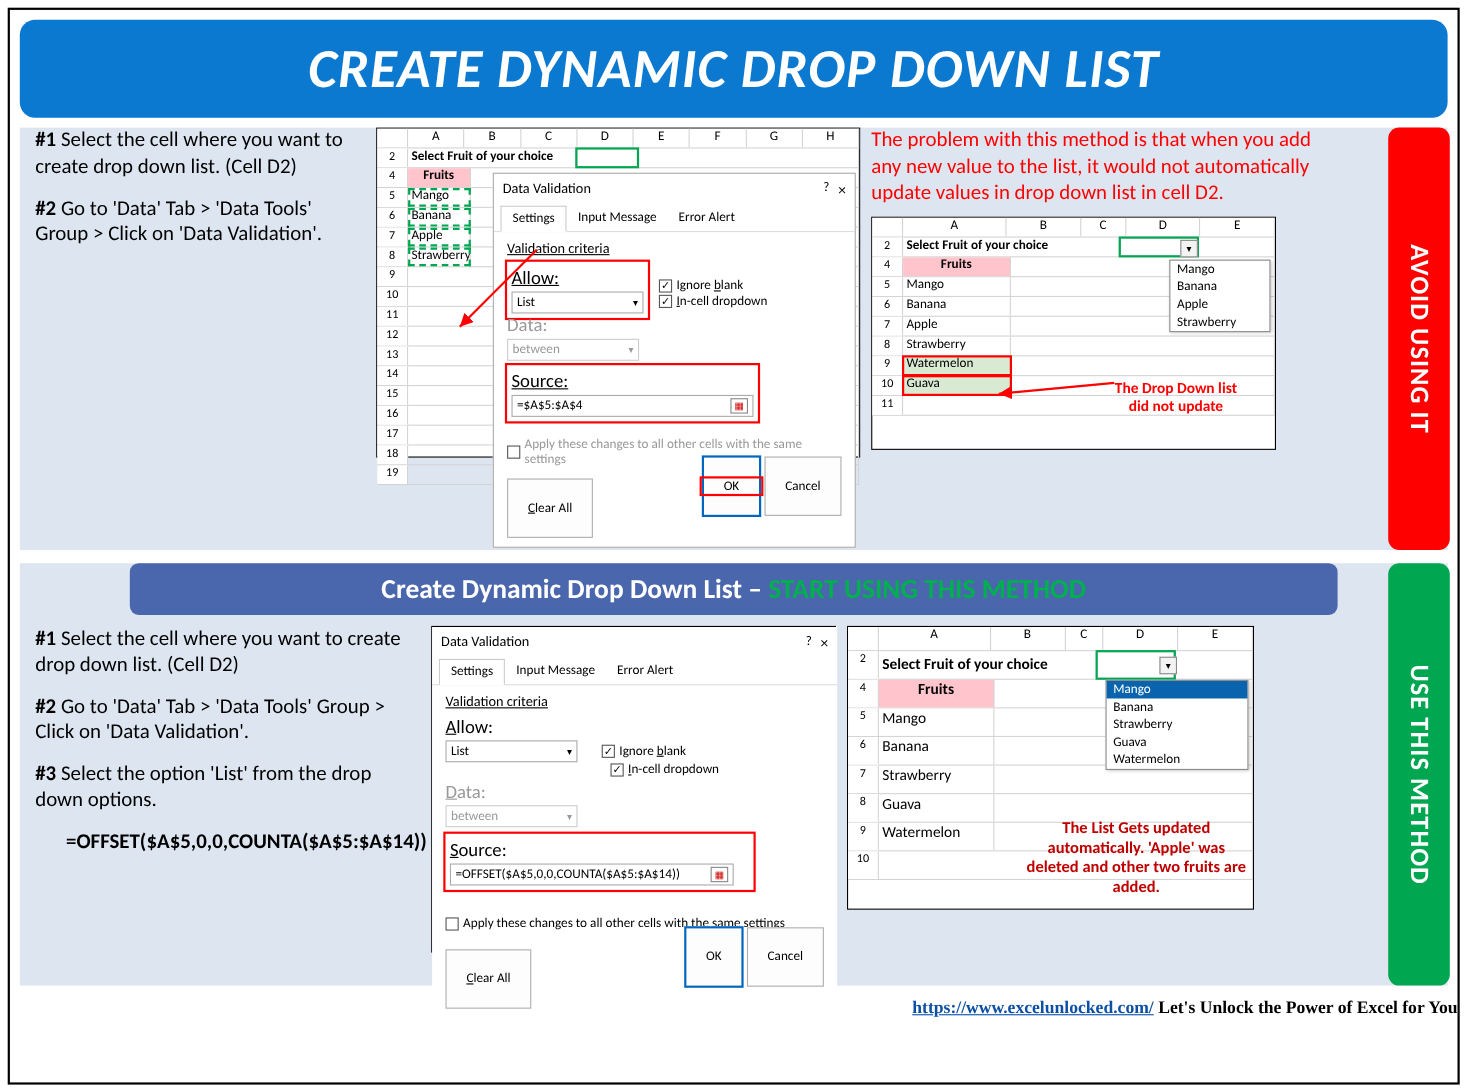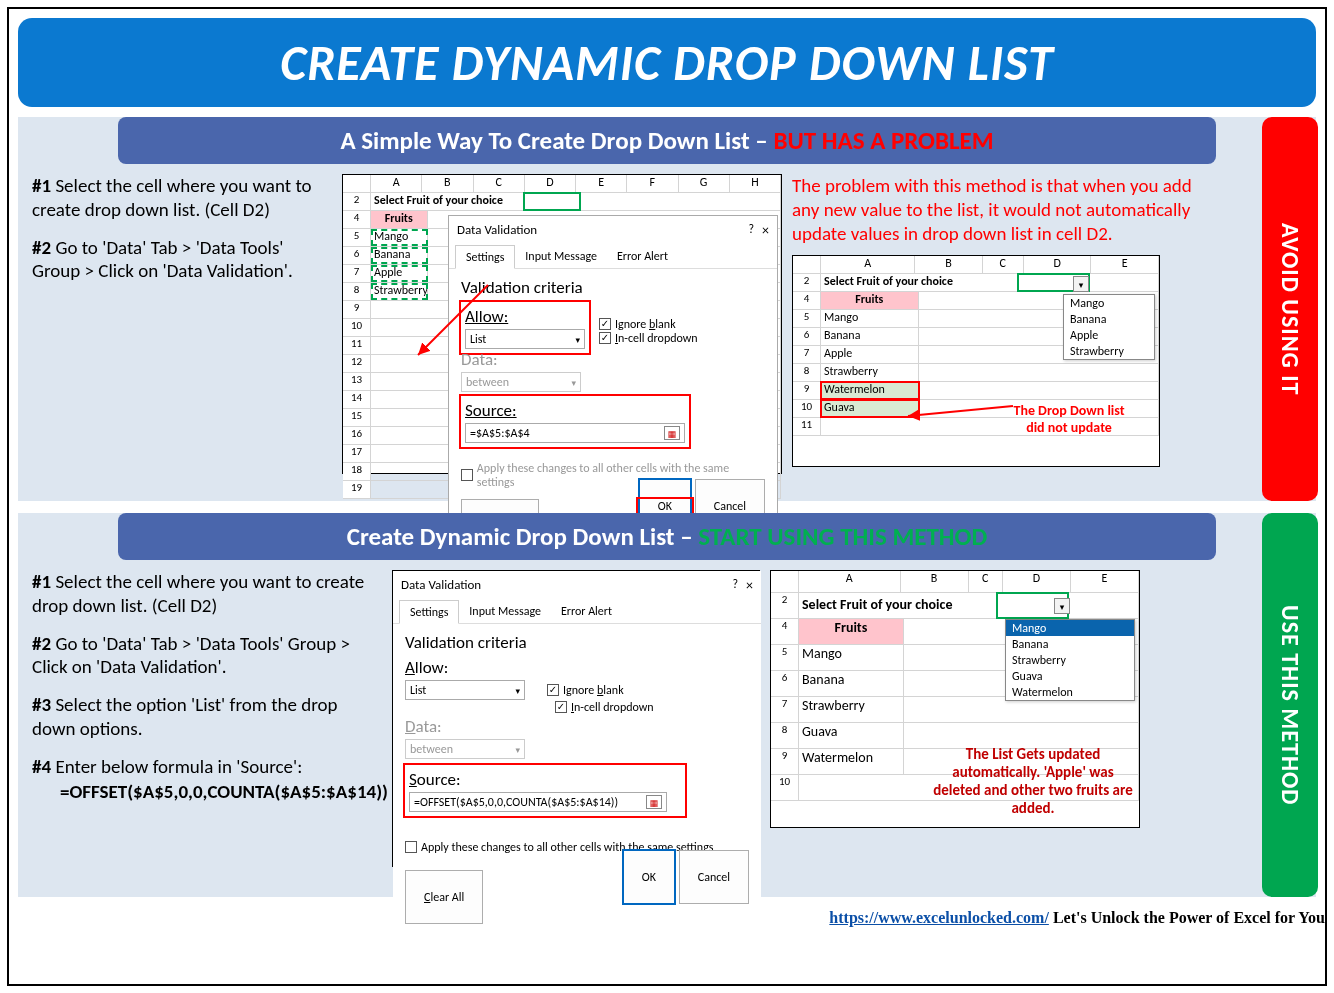--- a/index.html
+++ b/index.html
@@ -49,21 +49,21 @@
   
   .dialog { position: absolute; background: #fff; border: 1px solid #aaa; font-size: 12px; box-shadow: 0 0 0 1px #fff inset; }
   .dlg-title { display: flex; padding: 6px 8px; font-weight: 400; }
   .dlg-title .t { flex: 1; font-size: 13px; }
   .dlg-title .q { margin: 0 8px; }
   .dlg-title .x { font-size: 14px; }
   .dlg-tabs { display: flex; border-bottom: 1px solid #ddd; padding: 0 6px; gap: 0; }
   .dlg-tab { padding: 4px 10px; font-size: 12px; }
   .dlg-tab.sel { border: 1px solid #ccc; border-bottom: 1px solid #fff; margin-bottom: -1px; background: #fff; }
   .dlg-body { padding: 8px 12px; }
-  .fieldset-label { font-size: 17px; margin-bottom: 4px; }
+  .fieldset-label { font-size: 13px; margin-bottom: 4px; text-decoration: underline; }
   .fieldrow { display: flex; align-items: center; gap: 4px; margin: 2px 0; }
   .fieldrow label { width: auto; font-size: 17px; }
   .combo { display: flex; align-items: center; border: 1px solid #aaa; width: 120px; height: 20px; padding: 0 4px; font-size: 12px; justify-content: space-between; }
   .combo.grey { color: #999; border-color: #ccc; }
   .combo .arr { font-size: 9px; }
   .srcbox { border: 1px solid #aaa; width: 220px; height: 20px; padding: 0 4px; font-size: 12px; display: flex; align-items: center; justify-content: space-between; }
   .srcbox .pick { width: 16px; height: 14px; background: #fff; border:1px solid #888; display:inline-flex; align-items:center; justify-content:center; font-size:9px; color:#c00;}
   .chk { font-size: 12px; display: flex; align-items: center; gap: 4px; }
   .chk .box { width: 12px; height: 12px; border: 1px solid #555; display: inline-flex; align-items: center; justify-content: center; font-size: 10px; line-height: 1; }
   .btn { border: 1px solid #adadad; background: #fdfdfd; padding: 19px 18px; font-size: 12px; }
@@ -97,23 +97,20 @@
 <div class="inner">
 
   <div class="title-bar">
     <h1>CREATE DYNAMIC DROP DOWN LIST</h1>
   </div>
 
   <div class="panel panel1">
     <div class="side-tab red">
           <span>AVOID USING IT</span>
         </div>
-    <div class="panel-head">
-      <span>A Simple Way To Create Drop Down List – </span><span class="warn-red">BUT HAS A PROBLEM</span>
-    </div>
     <div class="cols">
 
       <div class="left-steps">
         <p><b>#1</b><span> Select the cell where you want to create drop down list. (Cell D2)</span></p>
         <p><b>#2</b><span> Go to 'Data' Tab &gt; 'Data Tools' Group &gt; Click on 'Data Validation'.</span></p>
       </div>
 
       <div class="excel-demo demo1">
         <div class="col-headers">
           <div class="rh"></div>
@@ -365,21 +362,20 @@
         </div>
     <div class="panel-head">
       <span>Create Dynamic Drop Down List – </span><span class="warn-green">START USING THIS METHOD</span>
     </div>
     <div class="cols cols2">
 
       <div class="left-steps">
         <p><b>#1</b><span> Select the cell where you want to create drop down list. (Cell D2)</span></p>
         <p><b>#2</b><span> Go to 'Data' Tab &gt; 'Data Tools' Group &gt; Click on 'Data Validation'.</span></p>
         <p><b>#3</b><span> Select the option 'List' from the drop down options.</span></p>
-        <p style="margin-bottom:2px;"><b>#4</b><span> Enter below formula in 'Source':</span></p>
         <p class="step-formula">=OFFSET($A$5,0,0,COUNTA($A$5:$A$14))</p>
       </div>
 
       <div class="excel-demo demo2" style="position:relative; padding:0;">
         <div class="dialog" style="left:0; top:0; width:368px; border:none;">
           <div class="dlg-title">
                 <span class="t">Data Validation</span>
                 <span class="q">?</span>
                 <span class="x">×</span>
               </div>

